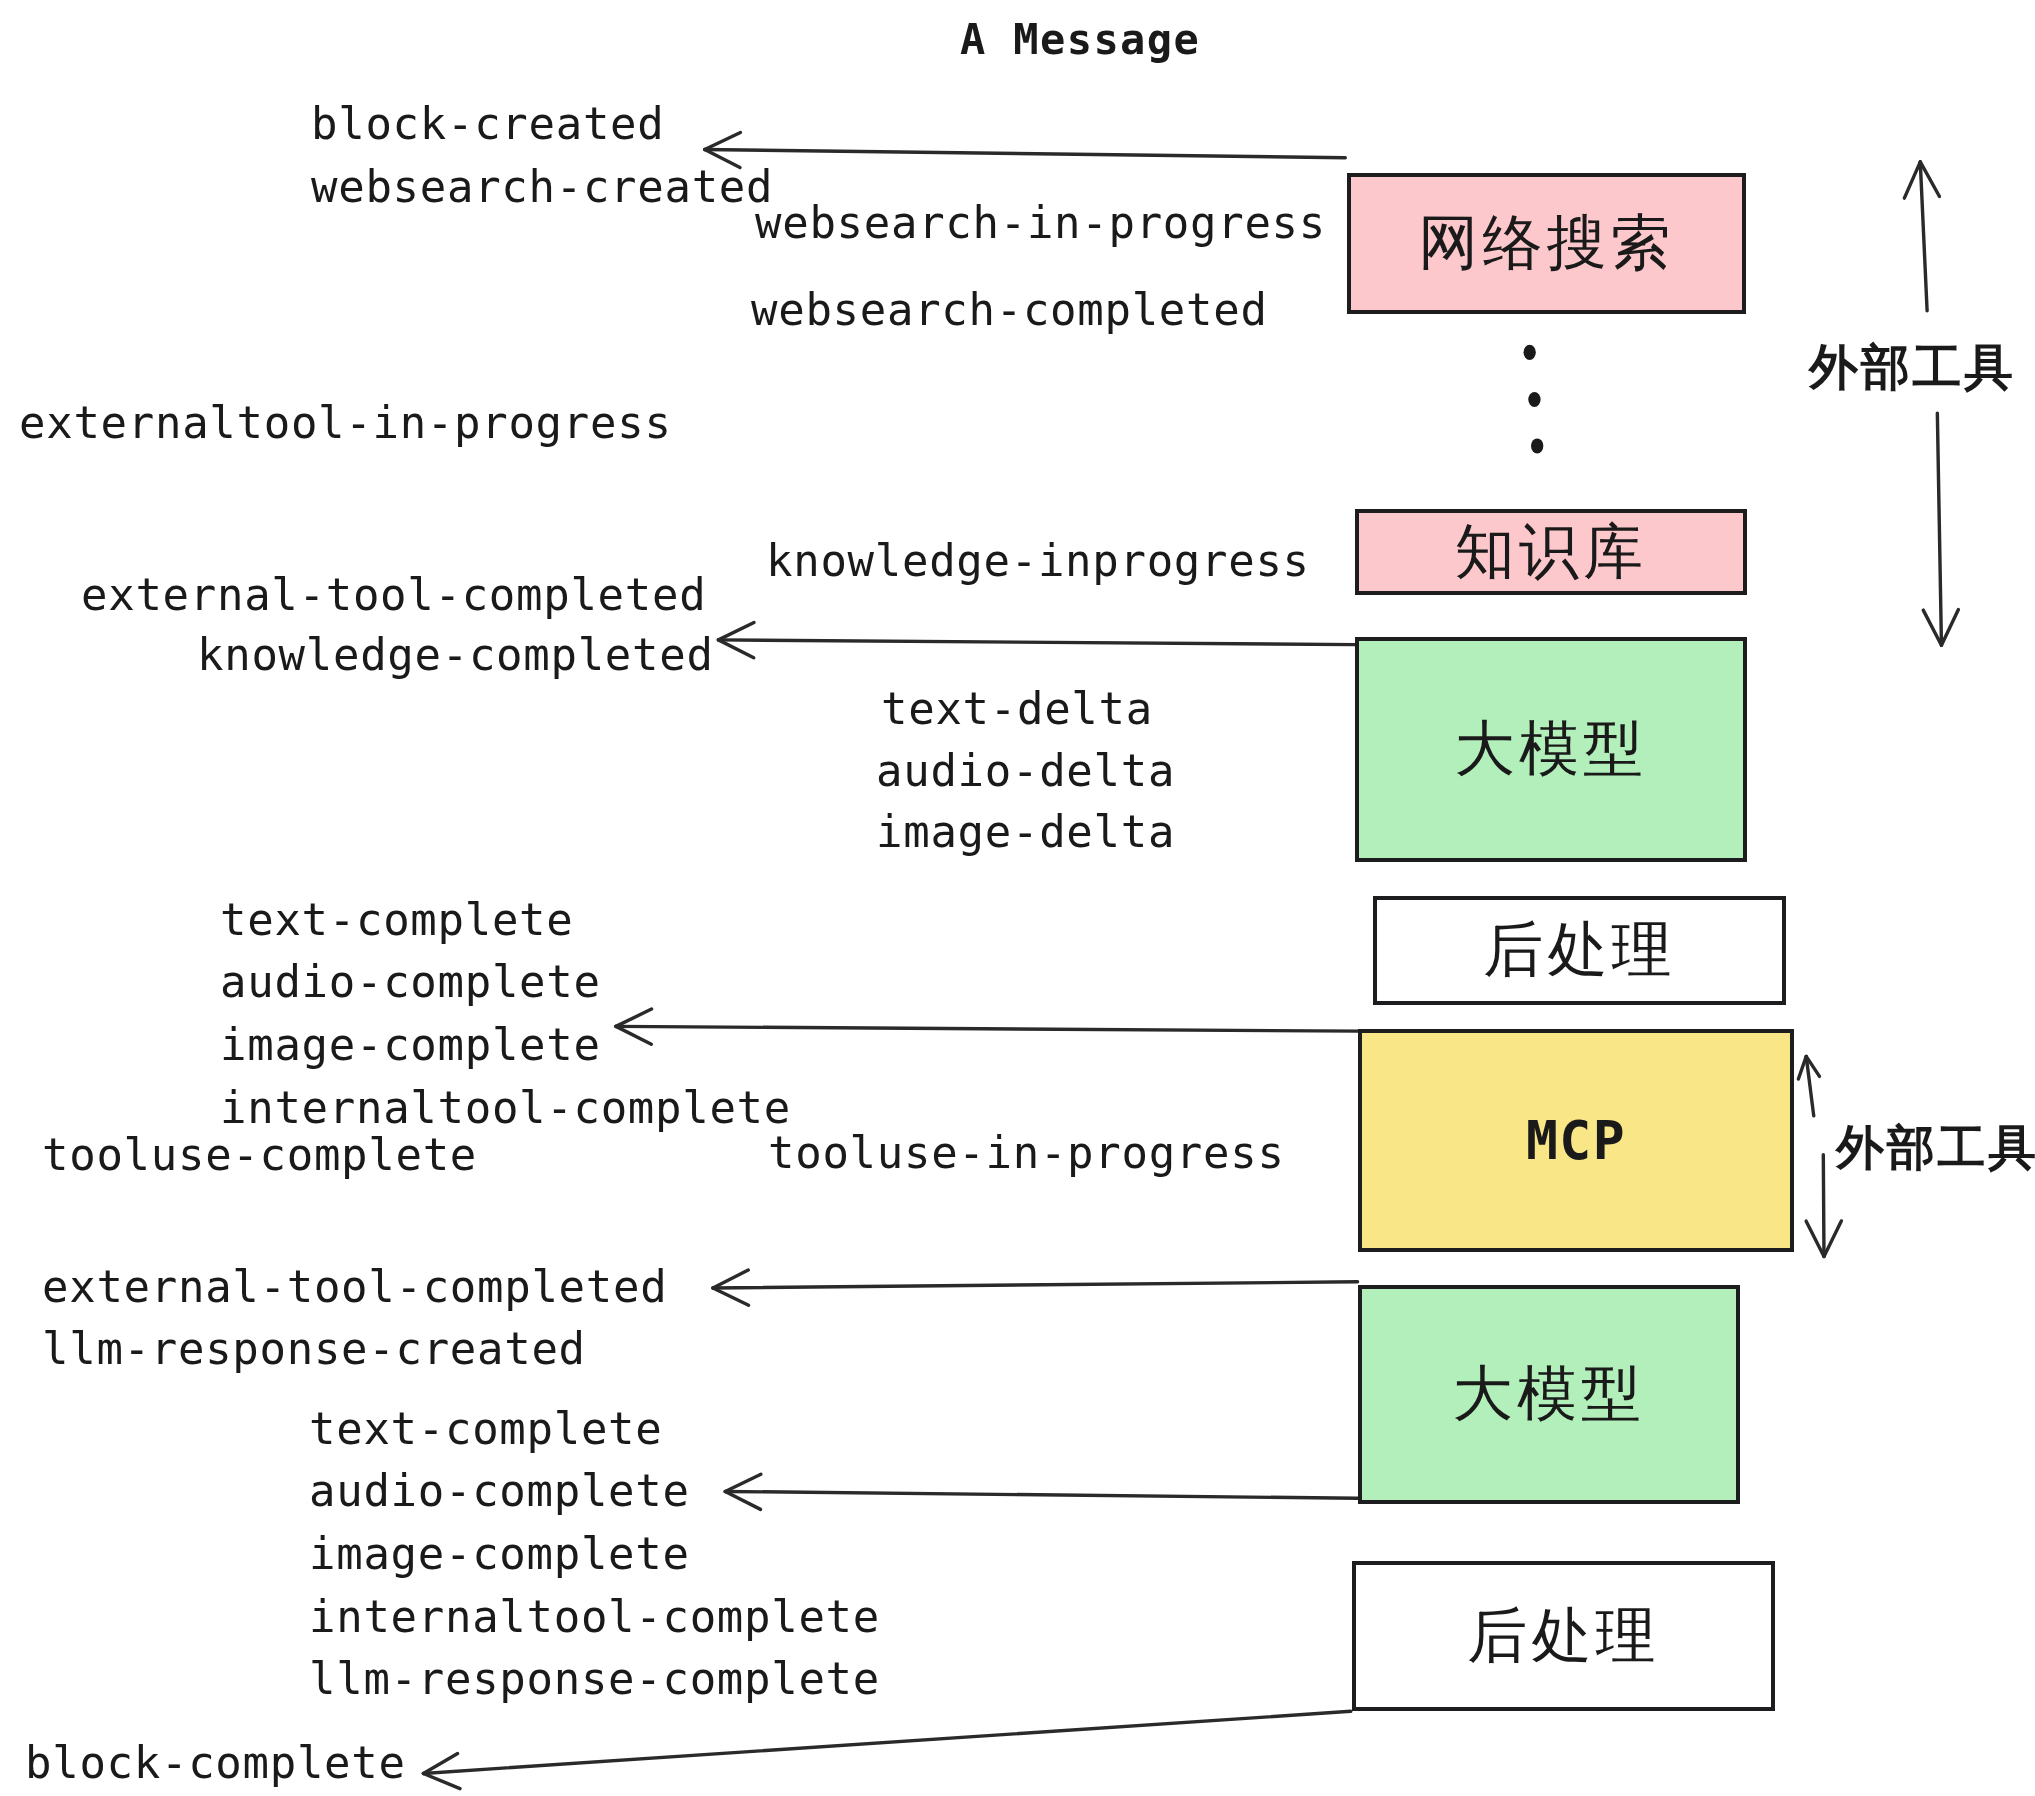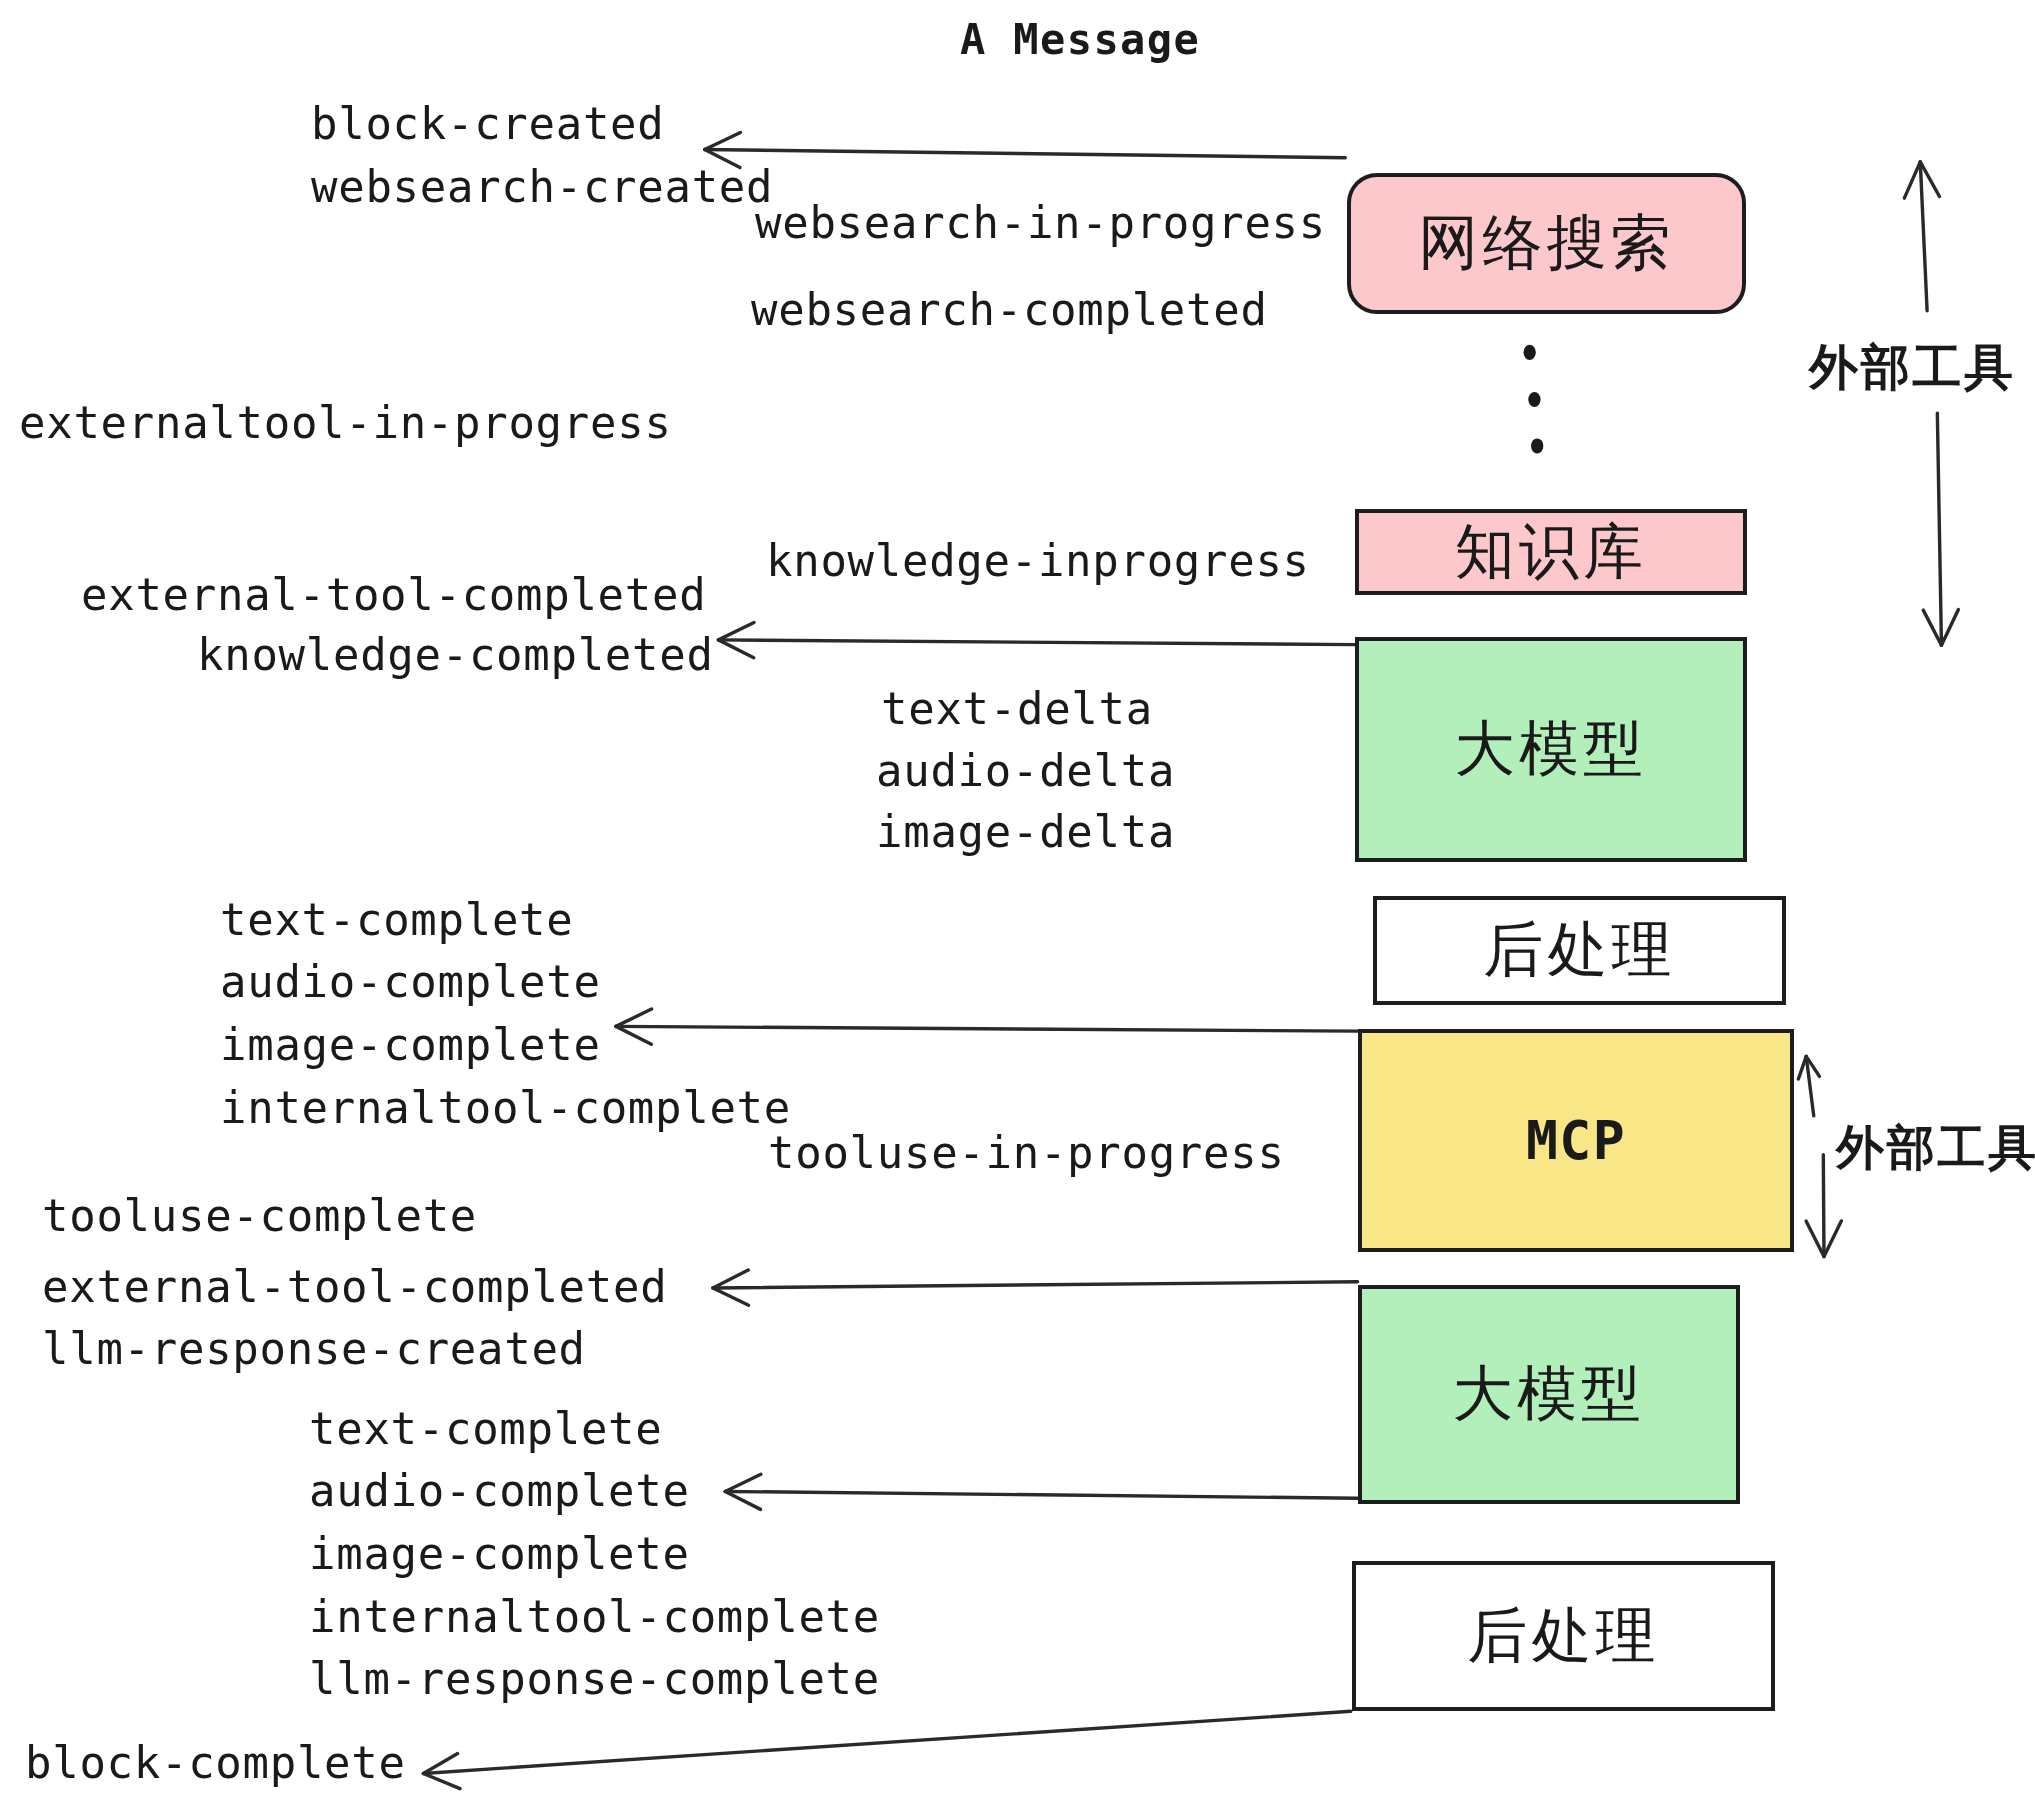--- a/index.html
+++ b/index.html
@@ -29,32 +29,32 @@
   .e7{left:81px;top:572px;}
   .e8{left:197px;top:632px;}
   .e9{left:881px;top:686px;}
   .e10{left:876px;top:748px;}
   .e11{left:876px;top:809px;}
   .e12{left:220px;top:897px;}
   .e13{left:220px;top:959px;}
   .e14{left:220px;top:1022px;}
   .e15{left:220px;top:1085px;}
   .e16{left:768px;top:1130px;}
-  .e17{left:42px;top:1193px;}
+  .e17{left:42px;top:1132px;}
   .e18{left:42px;top:1264px;}
   .e19{left:42px;top:1326px;text-align:right;}
   .e20{left:309px;top:1406px;}
   .e21{left:309px;top:1468px;}
   .e22{left:309px;top:1531px;}
   .e23{left:309px;top:1594px;}
   .e24{left:309px;top:1656px;}
   .e25{left:25px;top:1740px;}
 
   
-  .b-websearch{left:1347px;top:173px;width:399px;height:141px;border-radius:30px;}
+  .b-websearch{left:1347px;top:173px;width:399px;height:141px;}
   .b-knowledge{left:1355px;top:509px;width:392px;height:86px;}
   .b-llm1{left:1355px;top:637px;width:392px;height:225px;}
   .b-post1{left:1373px;top:896px;width:413px;height:109px;}
   .b-mcp{left:1358px;top:1029px;width:436px;height:223px;}
   .b-llm2{left:1358px;top:1285px;width:382px;height:219px;}
   .b-post2{left:1352px;top:1561px;width:423px;height:150px;}
 
   
   .s-ext1{left:1809px;top:335px;}
   .s-ext2{left:1836px;top:1116px;font-size:48px;}

